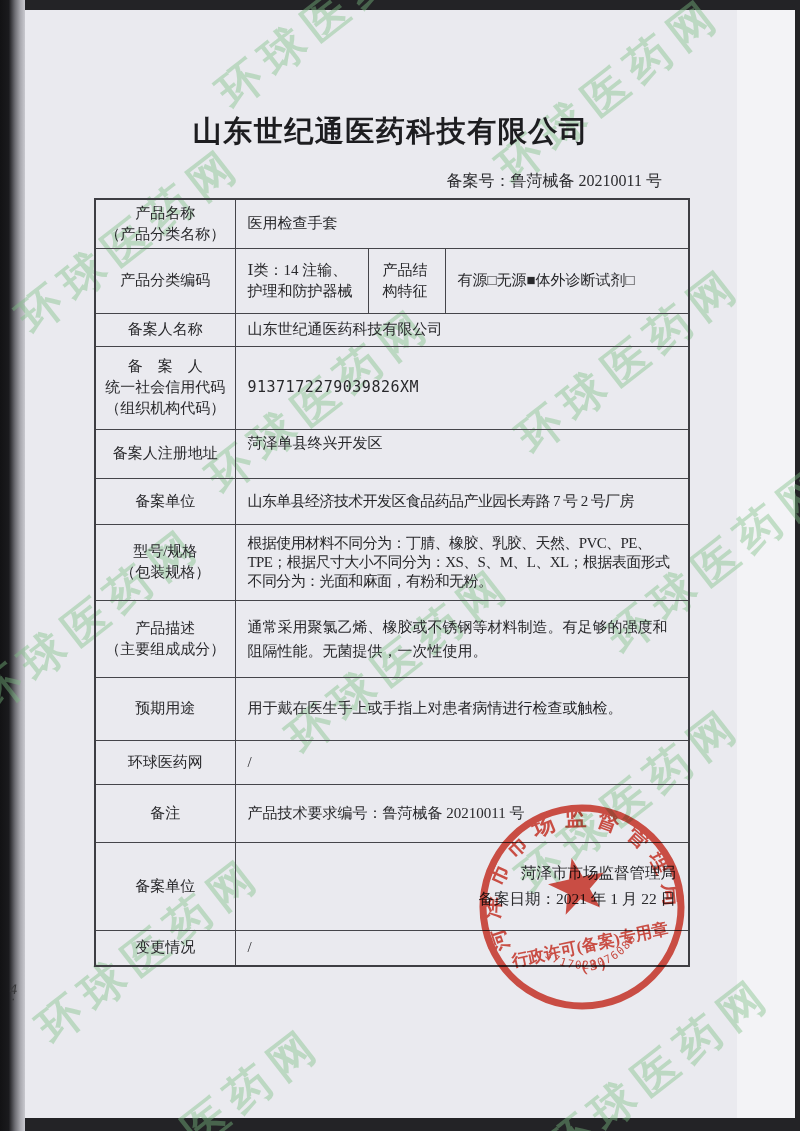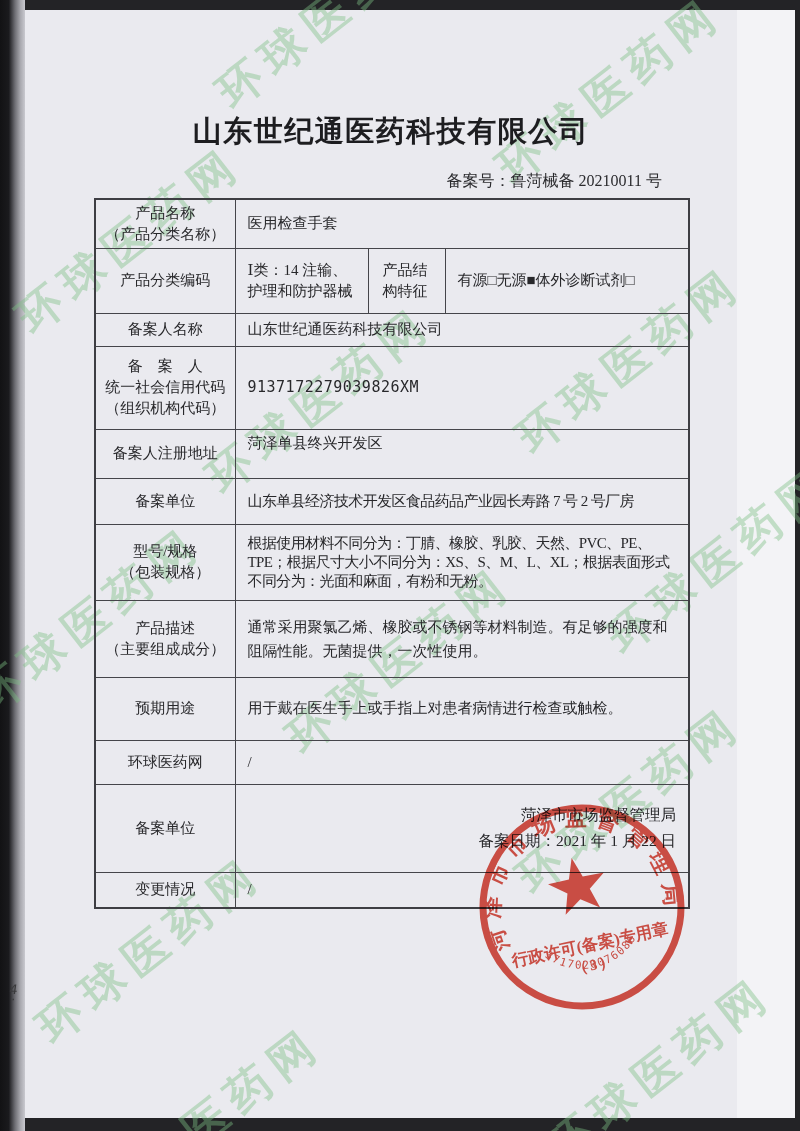--- a/index.html
+++ b/index.html
@@ -151,20 +151,24 @@
       </td>
       <td class="val" colspan="3" style="line-height:24px;">通常采用聚氯乙烯、橡胶或不锈钢等材料制造。有足够的强度和阻隔性能。无菌提供，一次性使用。</td>
     </tr>
     <tr style="height:63px;">
       <td class="lbl">预期用途</td>
       <td class="val" colspan="3">用于戴在医生手上或手指上对患者病情进行检查或触检。</td>
     </tr>
     <tr style="height:44px;">
       <td class="lbl">环球医药网</td>
       <td class="val slash" colspan="3">/</td>
+    </tr>
+    <tr style="height:58px;">
+      <td class="lbl">备注</td>
+      <td class="val" colspan="3">产品技术要求编号：鲁菏械备 20210011 号</td>
     </tr>
     <tr style="height:88px;padding-left:16px;">
       <td class="lbl">备案单位</td>
       <td class="val" colspan="3">
         <div class="authority-block">
           <div>菏泽市市场监督管理局</div>
           <div>备案日期：2021 年 1 月 22 日</div>
         </div>
       </td>
     </tr>

